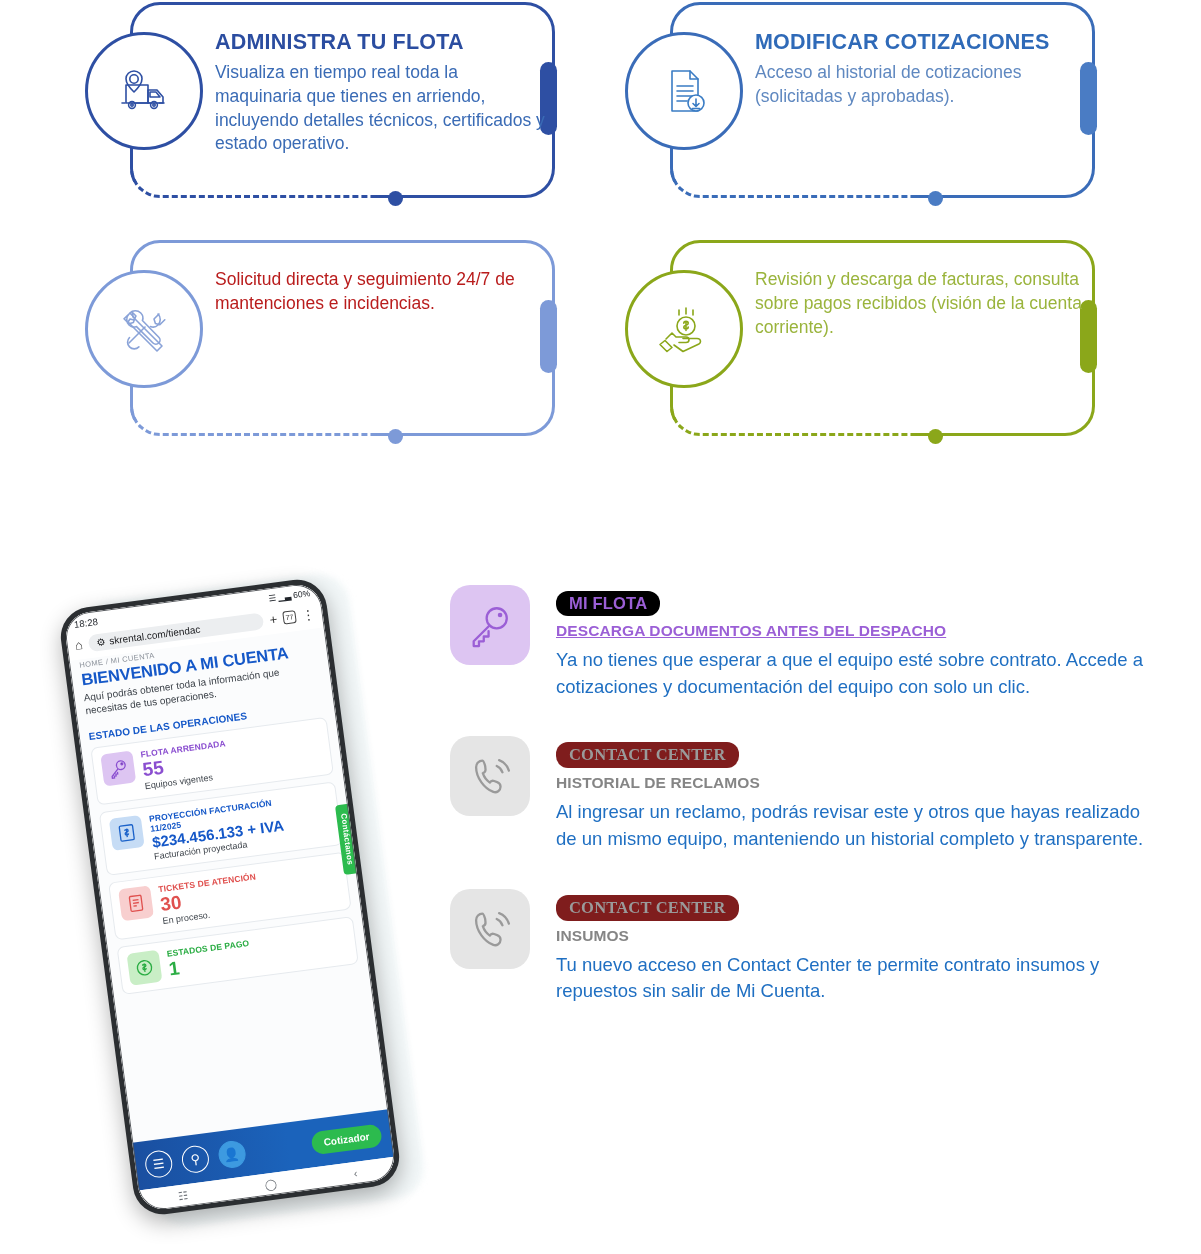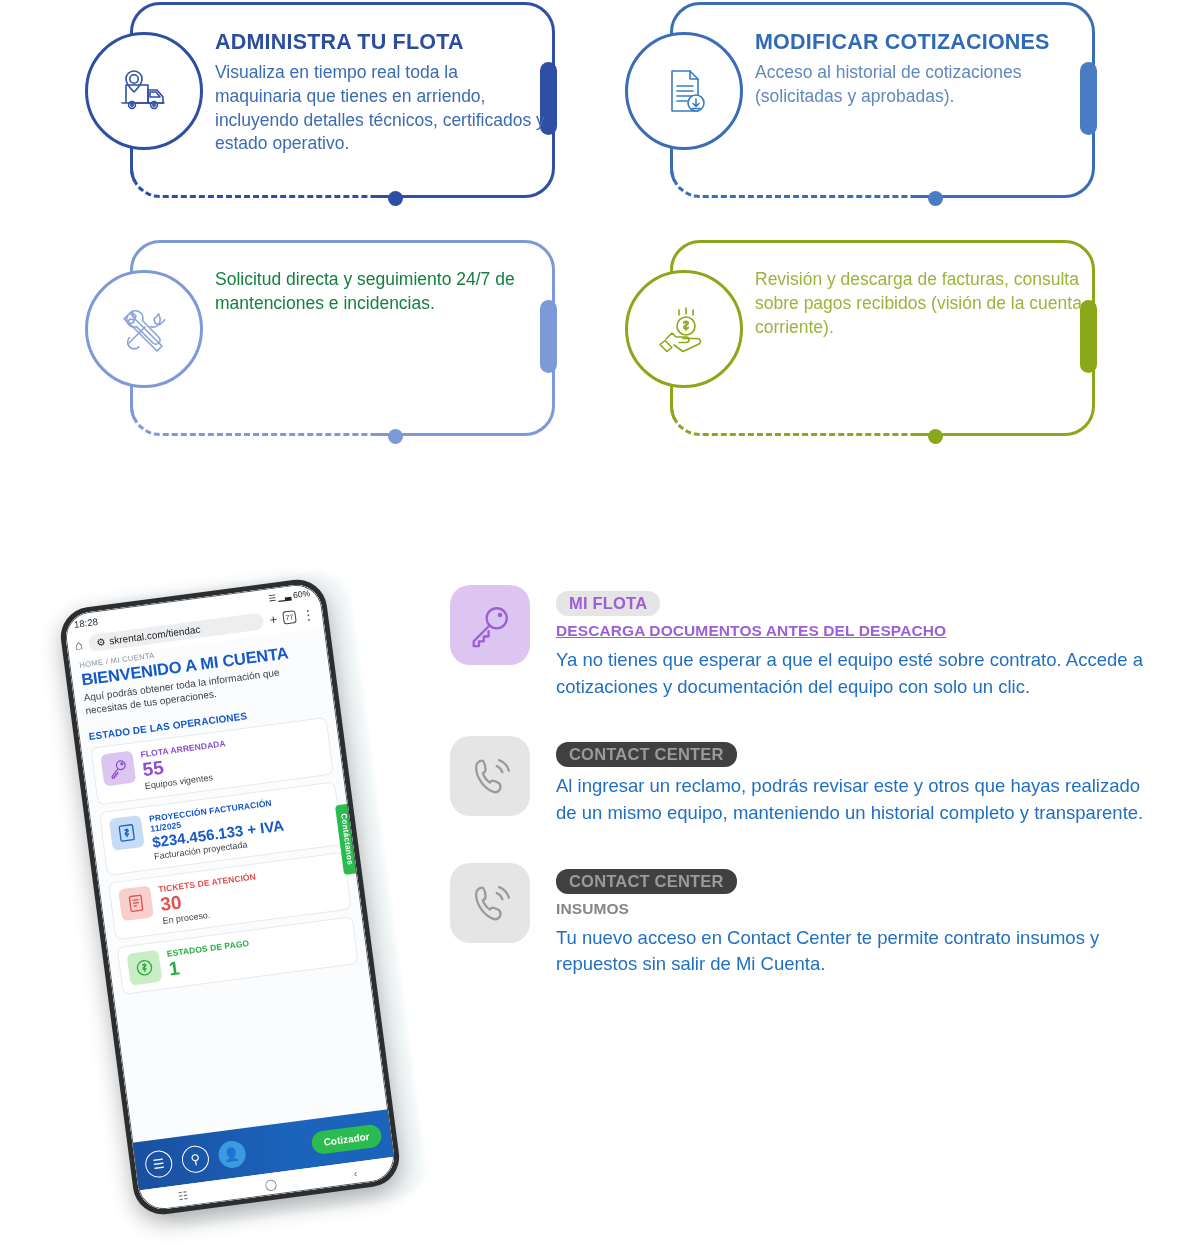--- a/index.html
+++ b/index.html
@@ -76,21 +76,21 @@
 
   .c2 .frame, .c2 .dash, .c2 .circle { border-color: #3a6cb8; }
   .c2 .dot, .c2 .pill { background: #4a7cc4; }
   .c2 .title { color: #2f6ab8; }
   .c2 .desc  { color: #5f88c0; }
   .c2 svg { stroke: #3a7cc4; }
 
   .c3 .frame, .c3 .dash, .c3 .circle { border-color: #7d9ad8; }
   .c3 .dot, .c3 .pill { background: #7d9ad8; }
   .c3 .title { color: #7590cf; }
-  .c3 .desc  { color: #15803d; }
+  .c3 .desc  { color: #b91c1c; }
   .c3 svg { stroke: #8aa3d8; }
 
   .c4 .frame, .c4 .dash, .c4 .circle { border-color: #8ba71a; }
   .c4 .dot, .c4 .pill { background: #8ba71a; }
   .c4 .title { color: #7f9c14; }
   .c4 .desc  { color: #9ab43c; }
   .c4 svg { stroke: #8ba71a; }
 
   .card svg { fill: none; stroke-width: 1.6; stroke-linecap: round; stroke-linejoin: round; }
 
@@ -239,26 +239,26 @@
     letter-spacing: .2px; margin-bottom: 6px;
   }
   .fsub {
     font-size: 15.5px; font-weight: bold; letter-spacing: .1px;
     margin-bottom: 7px;
   }
   .ftext { font-size: 18.5px; line-height: 1.44; color: #1f6fc2; }
 
   .f-purple .fico { background: #ddc5f2; }
   .f-purple .fico svg { stroke: #9b5fd6; }
-  .f-purple .fbadge { background: #e5e5e5; color: #9b5fd6; text-align: center; }
+  .f-purple .fbadge { background: #000000; color: #9b5fd6; text-align: center; }
   .f-purple .fsub { color: #9b5fd6; text-decoration: underline; }
 
   .f-grey .fico { background: #e5e5e5; }
   .f-grey .fico svg { stroke: #9a9a9a; }
-  .f-grey .fbadge { background: #404040; color: #9a9a9a; }
+  .f-grey .fbadge { background: #7f1d1d; color: #9a9a9a; font-family: Liberation Serif, serif; }
   .f-grey .fsub { color: #858585; }
 </style>
 </head>
 <body>
 
 <div class="page">
 
   <div class="cards">
 
     <div class="card c1">
@@ -476,20 +476,21 @@
     <div class="frow f-grey">
       <div class="fico">
         <svg viewBox="0 0 48 48">
           <path d="M16 8c-3.5 0-6.5 3-6.5 6.8 0 11 8.8 22.5 18 25.8 3.6 1.3 7.5-1.4 7.5-5.3 0-2.3-1.4-4.3-3.5-5l-3.2-1.1c-1.7-.6-3.6.1-4.5 1.7-3.4-2.3-6-5.8-7.3-9.8 1.8-.5 3-2.3 2.8-4.2l-.4-3.6C18.2 11 17.2 8 16 8z"></path>
           <path d="M31 13.5c2.8 1.2 5 3.6 6 6.6"></path>
           <path d="M33.5 7.5c4.8 1.8 8.6 5.8 10.2 10.9"></path>
         </svg>
       </div>
       <div class="fbody">
         <div class="fbadge">CONTACT CENTER</div>
+        <div class="fsub">HISTORIAL DE RECLAMOS</div>
         <div class="ftext">Al ingresar un reclamo, podrás revisar este y otros que hayas realizado de un mismo equipo, manteniendo un historial completo y transparente.</div>
       </div>
     </div>
 
     <div class="frow f-grey">
       <div class="fico">
         <svg viewBox="0 0 48 48">
           <path d="M16 8c-3.5 0-6.5 3-6.5 6.8 0 11 8.8 22.5 18 25.8 3.6 1.3 7.5-1.4 7.5-5.3 0-2.3-1.4-4.3-3.5-5l-3.2-1.1c-1.7-.6-3.6.1-4.5 1.7-3.4-2.3-6-5.8-7.3-9.8 1.8-.5 3-2.3 2.8-4.2l-.4-3.6C18.2 11 17.2 8 16 8z"></path>
           <path d="M31 13.5c2.8 1.2 5 3.6 6 6.6"></path>
           <path d="M33.5 7.5c4.8 1.8 8.6 5.8 10.2 10.9"></path>

